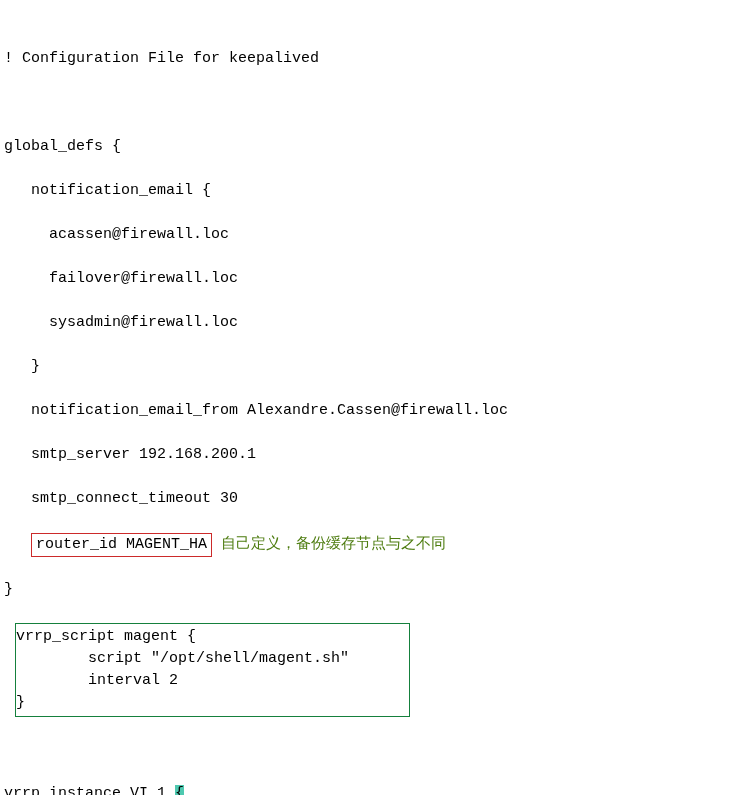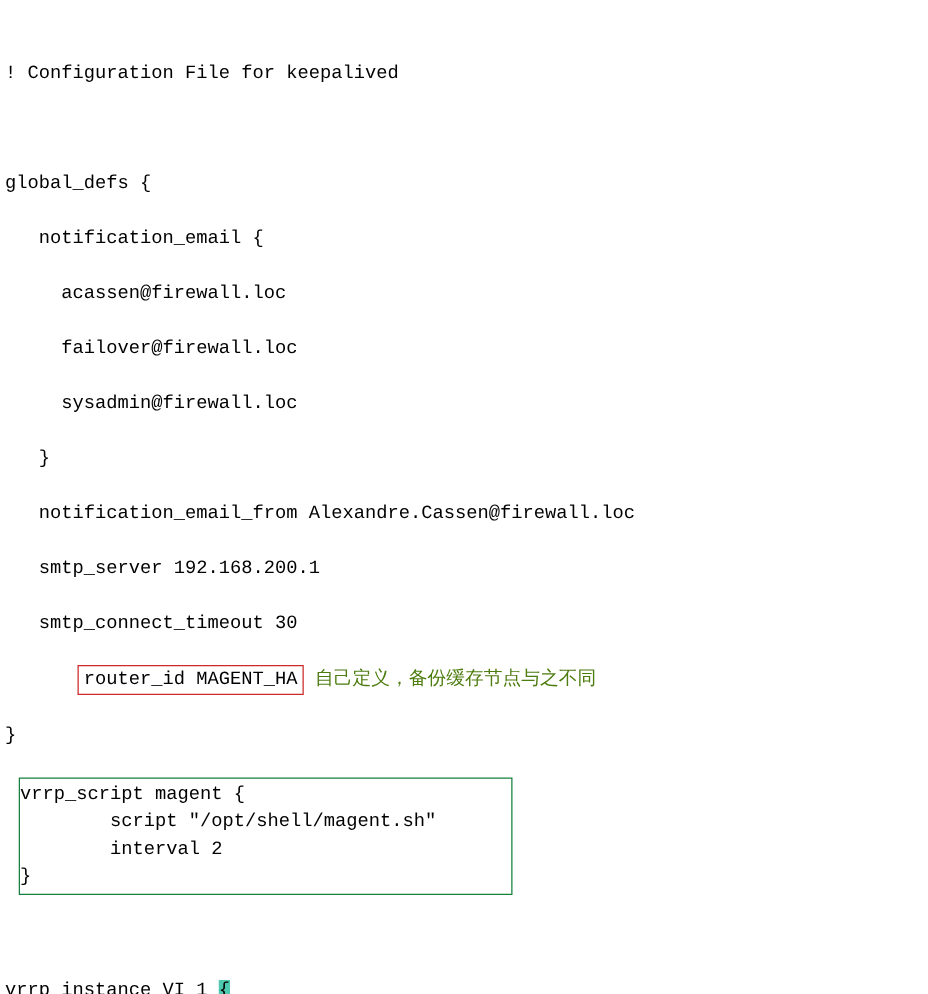--- a/index.html
+++ b/index.html
@@ -7,21 +7,21 @@
       padding: 4px;
       font-family: "Courier New", monospace;
       font-size: 15px;
       line-height: 22px;
       color: #000;
       background: #fff;
       white-space: pre;
     }
     .line { display: block; min-height: 22px; }
     .hl-teal { background: #4ec9b0; color: #000; }
-    .box-red { border: 1px solid #cc2a2a; display: inline-block; padding: 0 4px; margin-left: 31px; }
+    .box-red { border: 1px solid #cc2a2a; display: inline-block; padding: 0 4px; }
     .box-red-block { border: 1px solid #15803d; display: inline-block; padding: 2px 0; margin-left: 11px; }
     .note { color: #4d7c0f; font-family: "Microsoft YaHei", Arial, sans-serif; font-size: 15px; }
     .container { width: 742px; }
   </style>
 </head>
 <body>
 <div class="container">
 <span class="line">! Configuration File for keepalived</span>
 <span class="line"> </span>
 <span class="line">global_defs {</span>

